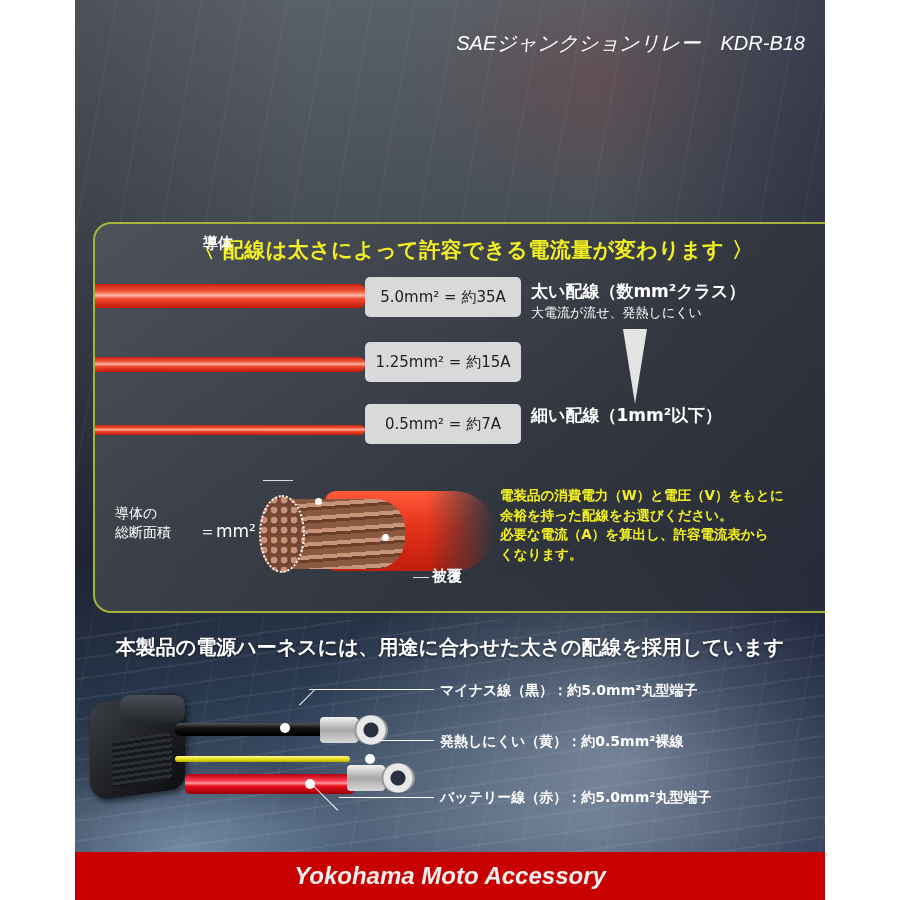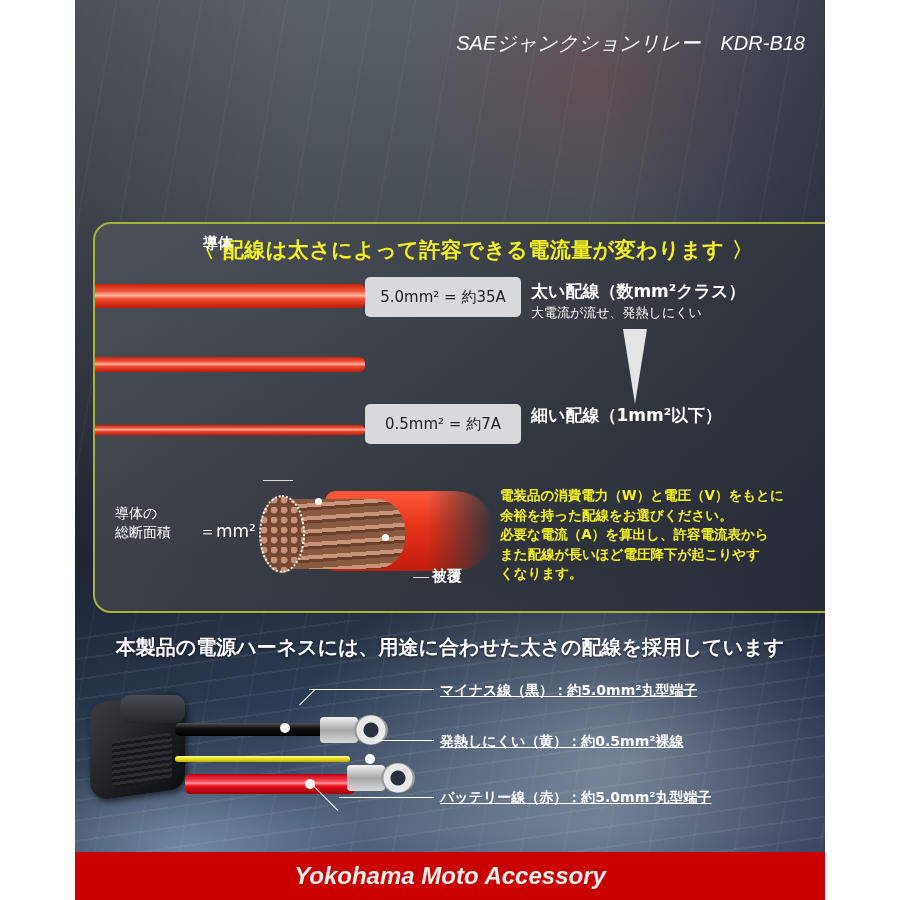--- a/index.html
+++ b/index.html
@@ -150,21 +150,21 @@
   .terminal { position: absolute; }
   .terminal .crimp { position: absolute; left: 0; top: 0; width: 38px; height: 26px; border-radius: 4px;
     background: linear-gradient(180deg, #f2f2f2, #a8a8a8 50%, #d8d8d8); }
   .terminal .ring { position: absolute; left: 34px; top: -2px; width: 34px; height: 30px; border-radius: 50%;
     background: radial-gradient(circle at 50% 50%, #2a3040 0 7px, #e8e8e8 8px 14px, #9a9a9a 15px); }
   .t1 { left: 245px; top: 32px; }
   .t2 { left: 272px; top: 80px; }
   .h-dot { position: absolute; width: 10px; height: 10px; border-radius: 50%; background: #ffffff; }
 
   .leader { position: absolute; background: #ffffff; height: 1px; }
-  .harness-label { position: absolute; left: 365px; color: #ffffff; font-weight: 700; font-size: 14px; white-space: nowrap; text-decoration: underline; }
+  .harness-label { position: absolute; left: 365px; color: #ffffff; font-weight: 700; font-size: 14px; white-space: nowrap; }
   .hl1 { top: 682px; }
   .hl2 { top: 733px; }
   .hl3 { top: 789px; }
 
   .footer {
     position: absolute; left: 0; top: 852px; width: 750px; height: 48px; background: #c80000;
     display: flex; align-items: center; justify-content: center;
   }
   .footer span { color: #eeeeee; font-family: "Liberation Sans", sans-serif; font-weight: 700; font-style: italic; font-size: 24px; }
 </style>
@@ -180,20 +180,21 @@
 
 
   <div class="info-box">
     <div class="box-heading">〈 配線は太さによって許容できる電流量が変わります 〉</div>
 
     <div class="wire w1"></div>
     <div class="wire w2"></div>
     <div class="wire w3"></div>
 
     <div class="rating r1">5.0mm² = 約35A</div>
+    <div class="rating r2">1.25mm² = 約15A</div>
     <div class="rating r3">0.5mm² = 約7A</div>
 
     <div class="thick-title">太い配線（数mm²クラス）</div>
     <div class="thick-sub">大電流が流せ、発熱しにくい</div>
     <div class="gradient-arrow"></div>
     <div class="thin-title">細い配線（1mm²以下）</div>
 
     <div class="cable">
       <div class="cable-jacket"></div>
       <div class="cable-strands"></div>
@@ -206,21 +207,20 @@
     <div class="label-area-2">総断面積</div>
     <div class="label-area-unit">＝mm²</div>
     <div class="dot" style="left:287px;top:310px;"></div>
     <div class="leader-sheath-h" style="left:318px;top:353px;"></div>
     <div class="label-sheath">被覆</div>
 
     <div class="note">
       <div>電装品の消費電力（W）と電圧（V）をもとに</div>
       <div>余裕を持った配線をお選びください。</div>
       <div>必要な電流（A）を算出し、許容電流表から</div>
-      <div>また配線が長いほど電圧降下が起こりやす</div>
       <div>くなります。</div>
     </div>
   </div>
 
   <div class="harness-heading">本製品の電源ハーネスには、用途に合わせた太さの配線を採用しています</div>
 
   <div class="harness">
     <div class="sae-connector"></div>
     <div class="sae-cap"></div>
     <div class="h-wire black"></div>

